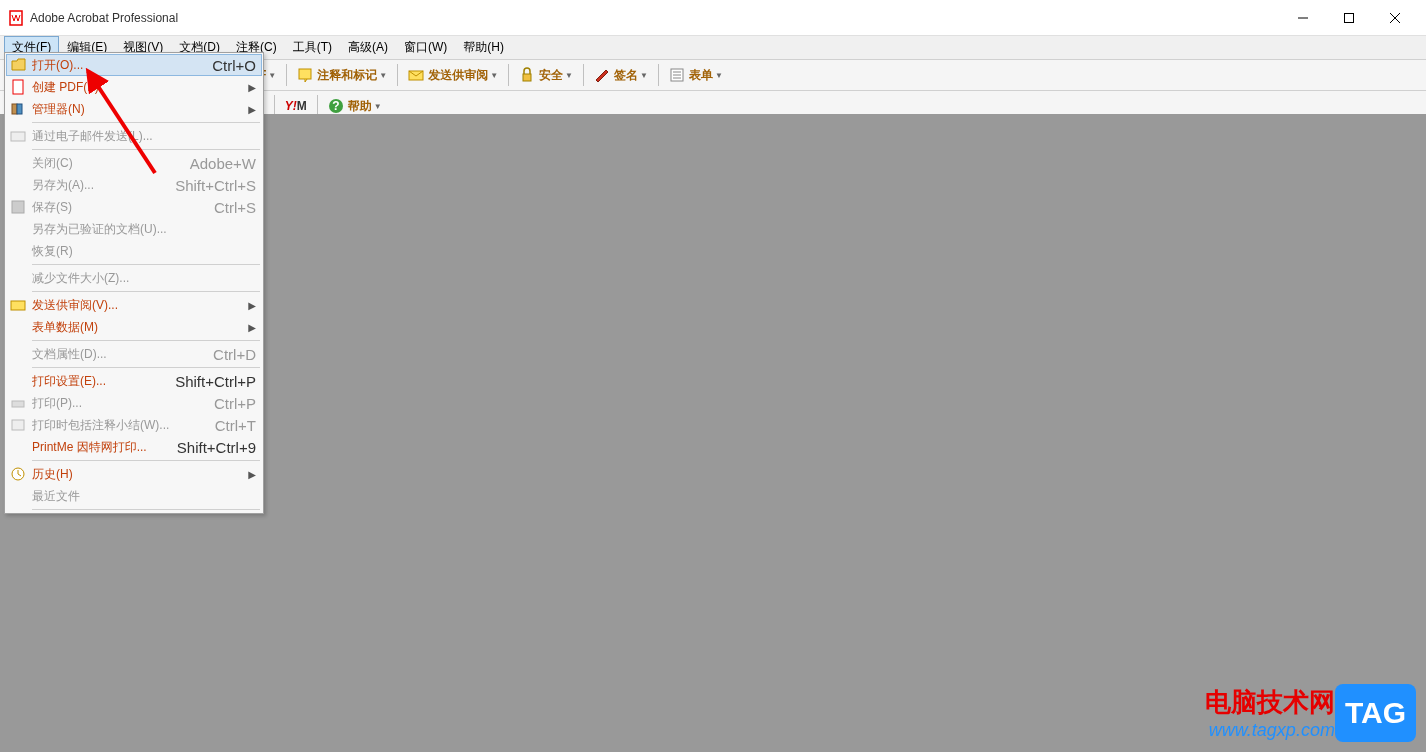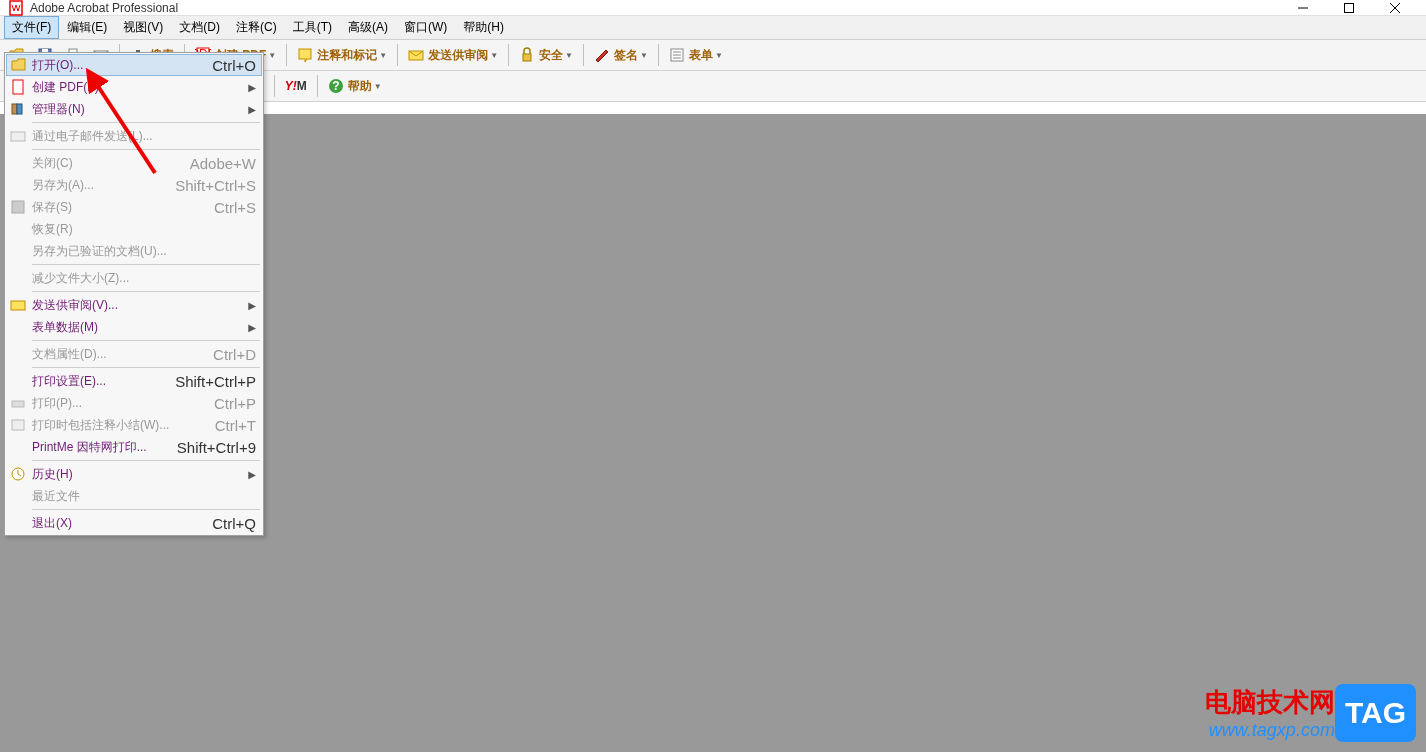--- a/index.html
+++ b/index.html
@@ -1,18 +1,18 @@
 <!DOCTYPE html>
 <html><head>
 <meta charset="utf-8">
 <style>
 * { margin: 0; padding: 0; box-sizing: border-box; font-family: "Microsoft YaHei", "Segoe UI", sans-serif; font-size: 12px; }
 body { width: 1426px; height: 752px; background: #fff; overflow: hidden; position: relative; }
 
-.titlebar { height: 16px; display: flex; align-items: center; padding: 0 8px; background: #fff; border-bottom: 1px solid #e0e0e0; }
+.titlebar { height: 36px; display: flex; align-items: center; padding: 0 8px; background: #fff; border-bottom: 1px solid #e0e0e0; }
 .titlebar .app-icon { width: 16px; height: 16px; margin-right: 6px; }
 .titlebar .title { flex: 1; color: #333; }
 .titlebar .win-controls { display: flex; gap: 0; }
 .titlebar .win-btn { width: 46px; height: 28px; display: flex; align-items: center; justify-content: center; cursor: pointer; }
 
 .menubar { height: 24px; display: flex; align-items: center; padding: 0 4px; background: #f0f0f0; border-bottom: 1px solid #d0d0d0; }
 .menubar .menu-item { padding: 3px 8px; cursor: pointer; color: #000; }
 .menubar .menu-item.active { background: #cce4f7; border: 1px solid #7aa7d0; padding: 2px 7px; }
 
 .toolbar { height: 31px; display: flex; align-items: center; padding: 0 4px; background: #f5f5f5; border-bottom: 1px solid #d0d0d0; gap: 2px; }
@@ -24,21 +24,21 @@
 .toolbar input.zoom-input { width: 42px; height: 18px; border: 1px solid #ccc; text-align: center; font-size: 11px; }
 
 .toolbar2 { height: 31px; display: flex; align-items: center; padding: 0 4px; background: #f5f5f5; border-bottom: 1px solid #d0d0d0; gap: 2px; }
 
 .workspace { position: absolute; top: 114px; left: 0; right: 0; bottom: 0; background: #999999; }
 
 .dropdown { position: absolute; top: 52px; left: 4px; width: 260px; background: #f7f7f7; border: 1px solid #a0a0a0; box-shadow: 2px 2px 4px rgba(0,0,0,0.2); z-index: 100; padding: 1px; }
 .dropdown .dd-item { height: 22px; display: flex; align-items: center; padding: 0 6px 0 26px; position: relative; cursor: pointer; }
 .dropdown .dd-item.highlighted { background: #d4e4f3; border: 1px solid #8db8e0; padding: 0 5px 0 25px; }
 .dropdown .dd-item .dd-icon { position: absolute; left: 4px; width: 16px; height: 16px; display: flex; align-items: center; justify-content: center; }
-.dropdown .dd-item .dd-label { flex: 1; color: #701a75; }
+.dropdown .dd-item .dd-label { flex: 1; color: #c2410c; }
 .dropdown .dd-item.disabled .dd-label { color: #999; }
 .dropdown .dd-item .dd-shortcut { color: #333; font-size: 15px; }
 .dropdown .dd-item.disabled .dd-shortcut { color: #999; }
 .dropdown .dd-item .dd-arrow { font-size: 10px; color: #555; }
 .dropdown .dd-sep { height: 1px; background: #d0d0d0; margin: 2px 2px 2px 26px; }
 
 .arrow-annotation { position: absolute; top: 63px; left: 80px; z-index: 200; pointer-events: none; }
 
 .watermark { position: absolute; bottom: 10px; right: 10px; z-index: 50; display: flex; align-items: center; gap: 0; }
 .watermark .wm-text { display: flex; flex-direction: column; align-items: flex-end; }
@@ -329,24 +329,24 @@
   <div class="dd-item disabled">
     <span class="dd-icon">
         <svg viewBox="0 0 16 16">
           <rect x="2" y="2" width="12" height="12" fill="#ccc" stroke="#aaa"></rect>
         </svg>
       </span>
     <span class="dd-label">保存(S)</span>
     <span class="dd-shortcut">Ctrl+S</span>
   </div>
   <div class="dd-item disabled">
+    <span class="dd-label">另存为已验证的文档(U)...</span>
+  </div>
+  <div class="dd-item disabled">
     <span class="dd-label">恢复(R)</span>
-  </div>
-  <div class="dd-item disabled">
-    <span class="dd-label">另存为已验证的文档(U)...</span>
   </div>
   <div class="dd-sep"></div>
   <div class="dd-item disabled">
     <span class="dd-label">减少文件大小(Z)...</span>
   </div>
   <div class="dd-sep"></div>
   <div class="dd-item">
     <span class="dd-icon">
         <svg viewBox="0 0 16 16">
           <rect x="1" y="4" width="14" height="9" fill="#ffe060" stroke="#c09000"></rect>
@@ -399,24 +399,20 @@
           <path d="M8 4 L8 8 L11 10" fill="none" stroke="#c09000"></path>
         </svg>
       </span>
     <span class="dd-label">历史(H)</span>
     <span class="dd-arrow">▶</span>
   </div>
   <div class="dd-item disabled">
     <span class="dd-label">最近文件</span>
   </div>
   <div class="dd-sep"></div>
-  <div class="dd-item">
-    <span class="dd-label">退出(X)</span>
-    <span class="dd-shortcut">Ctrl+Q</span>
-  </div>
 </div>
 
 <div class="arrow-annotation">
   <svg width="90" height="120">
     <defs>
       <marker id="arrowhead" markerWidth="6" markerHeight="6" refX="5" refY="3" orient="auto">
         <polygon points="0 0, 6 3, 0 6" fill="#ee0000"></polygon>
       </marker>
     </defs>
     <line x1="75" y1="110" x2="8" y2="8" stroke="#ee0000" stroke-width="4" marker-end="url(#arrowhead)"></line>

